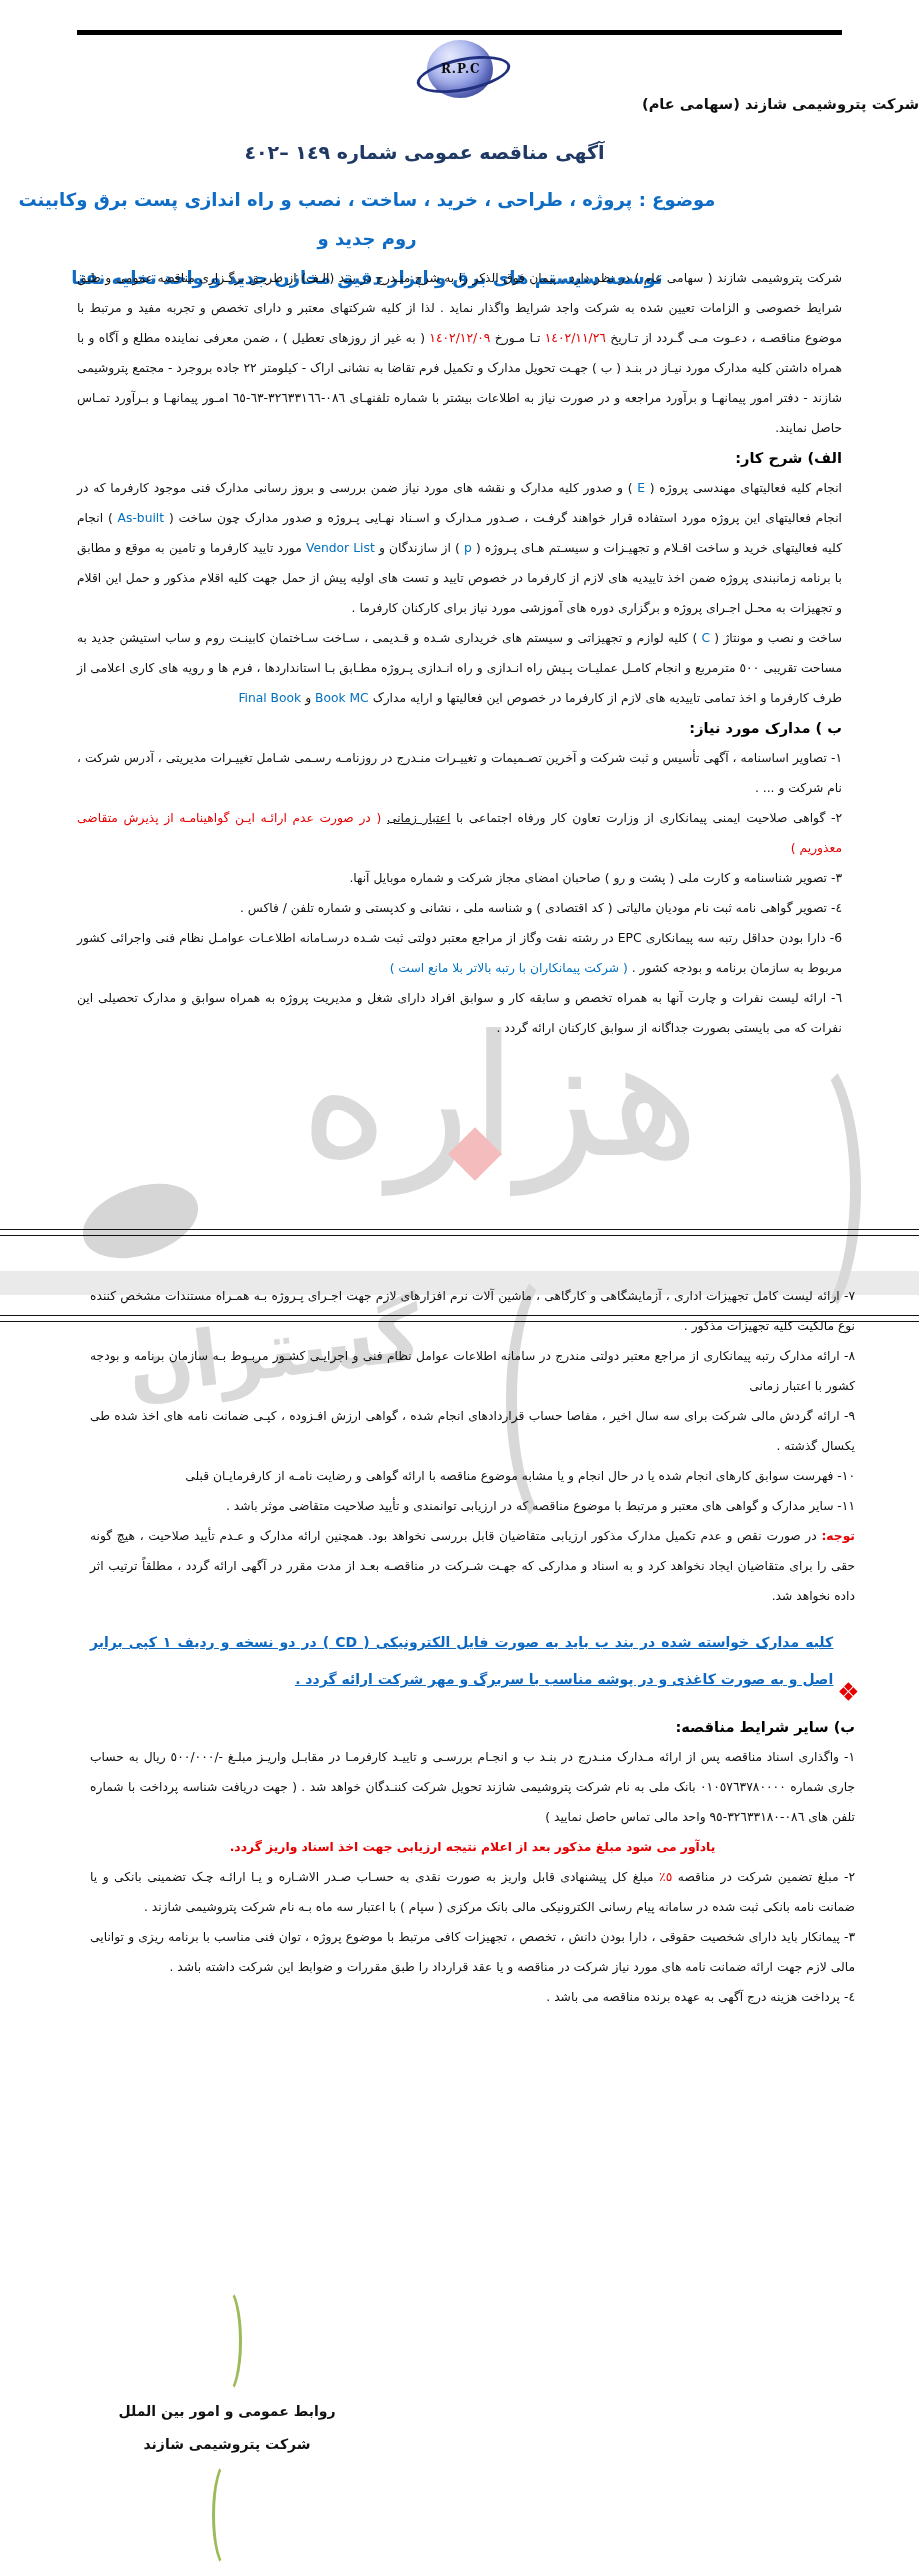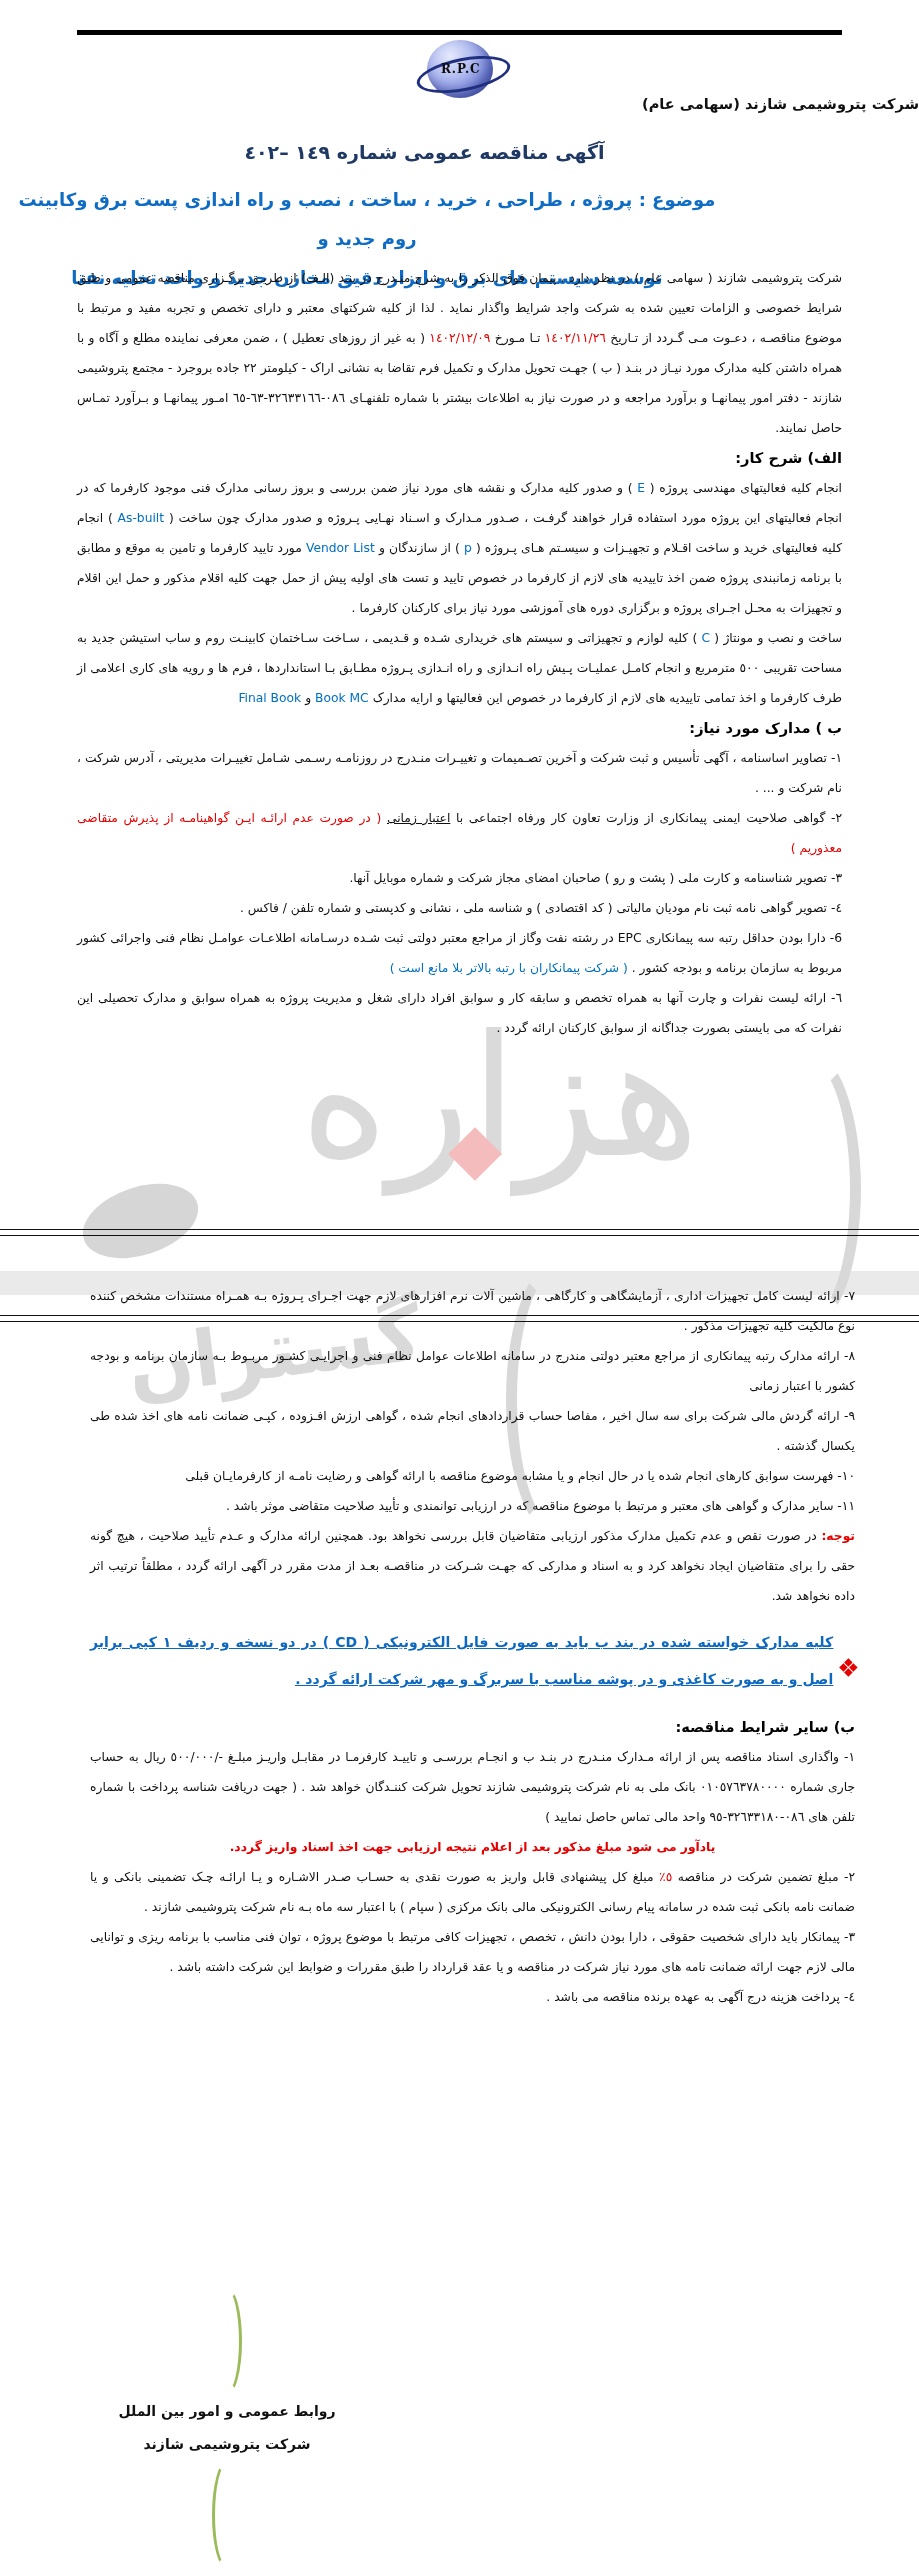--- a/index.html
+++ b/index.html
@@ -47,21 +47,21 @@
   .body2{top:1281px;margin-left:13px;}
   .body-flow p{margin:0;}
   .sec-head{font-size:14.6px;font-weight:bold;color:#000;margin:8.2px 0 4.6px;}
   .seg-r{color:#e60000;}
   .seg-rb{color:#e60000;font-weight:bold;}
   .seg-b{color:#0070c0;}
   .seg-bu{color:#0d68c1;font-weight:bold;text-decoration:underline;}
   .seg-u{text-decoration:underline;}
   .seg-ltr{direction:ltr;unicode-bidi:isolate;}
   .reminder{text-align:center;}
-  .cdnote{display:flex;gap:9px;margin:12.8px 0 14.6px;align-items:center;text-decoration:underline;}
+  .cdnote{display:flex;gap:9px;margin:12.8px 0 14.6px;align-items:flex-end;text-decoration:underline;}
   .cdnote p{font-size:14px;line-height:37px;margin:0;}
   .diamond-bullet{flex:0 0 auto;margin-top:12.8px;width:12.8px;height:12.8px;transform:rotate(45deg);
                   display:grid;grid-template-columns:5.5px 5.5px;grid-template-rows:5.5px 5.5px;gap:1.8px;}
   .diamond-bullet i{background:#e60000;display:block;}
   
   .sigbox{position:absolute;top:2287px;left:91px;width:274px;height:110px;
           display:flex;align-items:center;justify-content:space-between;flex-direction:column;}
   .bracket{width:24px;height:102px;border:3.7px solid transparent;border-radius:50%;flex:0 0 auto;}
   .bracket.rt{border-right-color:#9bbb59;}
   .bracket.lf{border-left-color:#9bbb59;}

